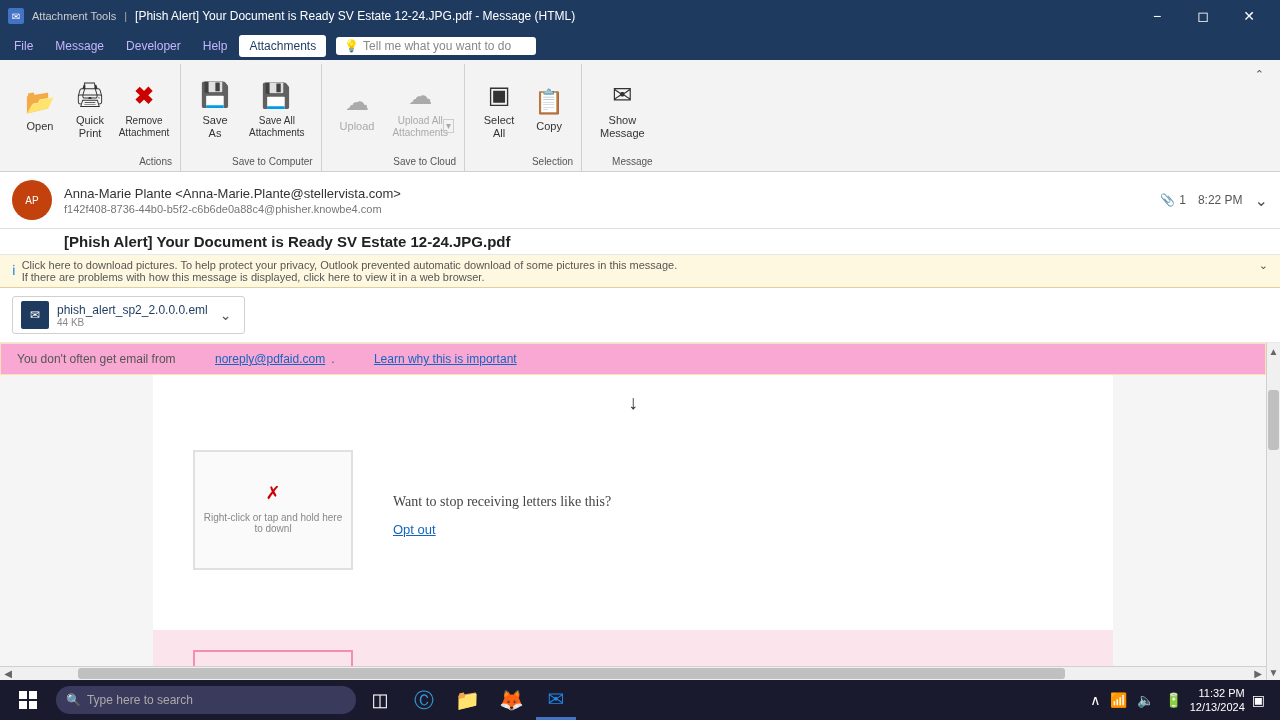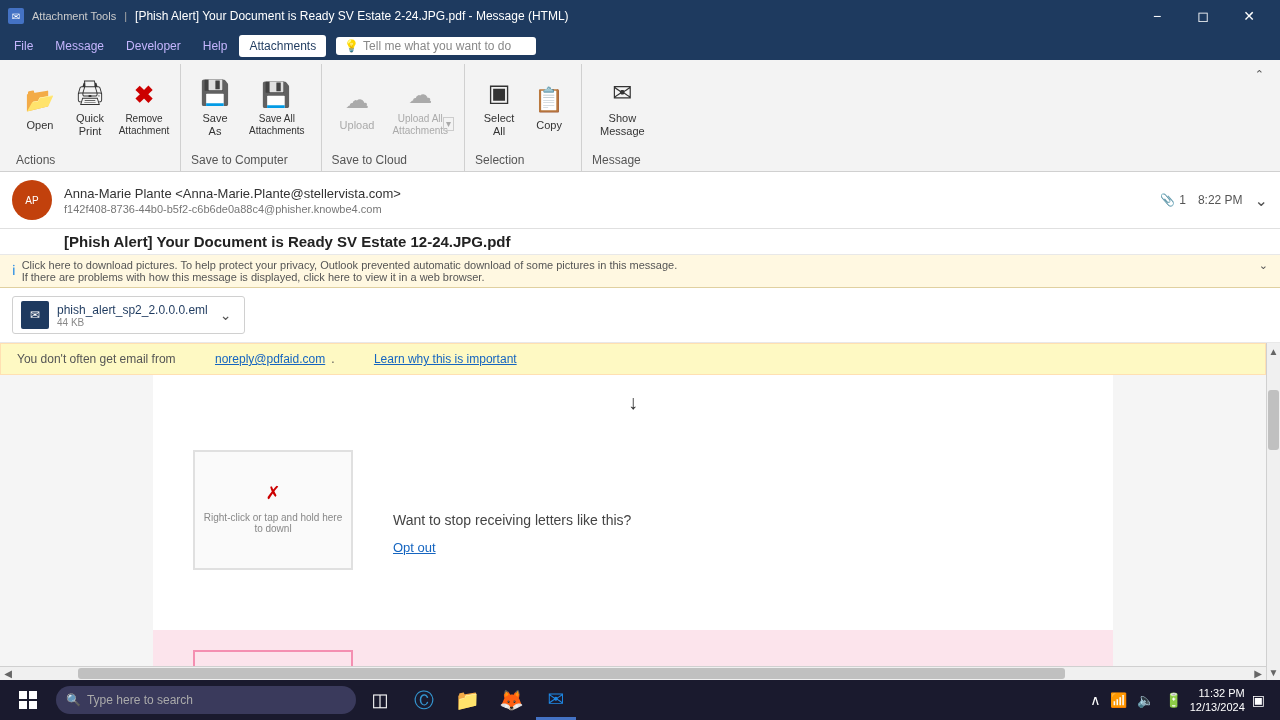--- a/index.html
+++ b/index.html
@@ -98,22 +98,22 @@
       min-width: 48px;
       height: 72px;
       font-size: 11px;
       color: #333;
       text-align: center;
       line-height: 1.2;
     }
     .ribbon-btn .icon { font-size: 24px; margin-bottom: 4px; }
     .ribbon-btn.disabled { color: #aaa; }
     .ribbon-group-label {
-      text-align: left;
-      font-size: 12px;
+      text-align: right;
+      font-size: 10px;
       color: #555;
       padding: 2px 0 4px 0;
       border-top: 1px solid transparent;
     }
     .ribbon-collapse {
       display: flex;
       justify-content: flex-end;
       padding: 2px 4px;
     }
     .ribbon-collapse-btn {
@@ -188,21 +188,21 @@
       cursor: pointer;
     }
     .attachment-icon { width: 28px; height: 28px; background: #1e3a5f; border-radius: 2px; display:flex; align-items:center; justify-content:center; }
     .attachment-info { font-size: 11px; color: #333; }
     .attachment-info .fname { font-size: 12px; color: #1e3a5f; }
     .attachment-info .fsize { font-size: 10px; color: #888; }
     .attachment-dropdown { font-size: 14px; color: #555; cursor: pointer; padding: 2px 4px; }
 
     
     .warning-bar {
-      background: #fef9c3;
+      background: #f9a8d4;
       border: 1px solid #ffe0b2;
       padding: 8px 16px;
       font-size: 12px;
       color: #555;
       display: flex;
       align-items: center;
       gap: 6px;
       margin: 0;
     }
     .warning-link { color: #1565c0; text-decoration: underline; cursor: pointer; padding-left: 24px; }
@@ -365,21 +365,21 @@
     .tray-time { text-align: right; line-height: 1.3; }
   </style>
 </head>
 <body>
 
 <div class="title-bar">
   <div class="title-bar-left">
     <div class="title-bar-icon">✉</div>
     <span class="title-bar-tools">Attachment Tools</span>
     <span style="color:#aaa; font-size:11px;">|</span>
-    <span class="title-bar-title" style="max-width:900px; overflow:hidden; white-space:nowrap; text-overflow:ellipsis;">[Phish Alert] Your Document is Ready SV Estate 2-24.JPG.pdf - Message (HTML)</span>
+    <span class="title-bar-title" style="max-width:900px; overflow:hidden; white-space:nowrap; text-overflow:ellipsis;">[Phish Alert] Your Document is Ready SV Estate 12-24.JPG.pdf - Message (HTML)</span>
   </div>
   <div class="title-bar-controls">
     <span title="Minimize">−</span>
     <span title="Restore">◻</span>
     <span class="close-btn" title="Close">✕</span>
   </div>
 </div>
 
 <div class="menu-bar">
   <div class="menu-item">File</div>
@@ -533,21 +533,21 @@
       <div class="email-body" style="flex:1; overflow:auto; background:#f5f5f5;">
         <div class="email-body-inner">
           <div class="down-arrow">↓</div>
 
           <div class="content-section" style="background:white; min-height:200px;">
             <div class="image-placeholder">
               <div class="x-icon">✗</div>
               <div style="font-size:10px; text-align:center; padding:4px; color:#888;">Right-click or tap and hold here to downl</div>
             </div>
             <div class="content-text">
-              <div class="big-text" style="margin-top:62px;">Want to stop receiving letters like this?</div>
+              <div class="big-text" style="margin-top:44px;font-family:Liberation Serif, serif;">Want to stop receiving letters like this?</div>
               <div class="opt-out-link">Opt out</div>
             </div>
           </div>
 
           <div class="pink-section" style="position:relative; min-height:120px;">
             <div class="pink-image-placeholder">
               
               
             </div>
             <div class="pink-text" style="padding-top:30px;">Don't forget to download your file</div>

